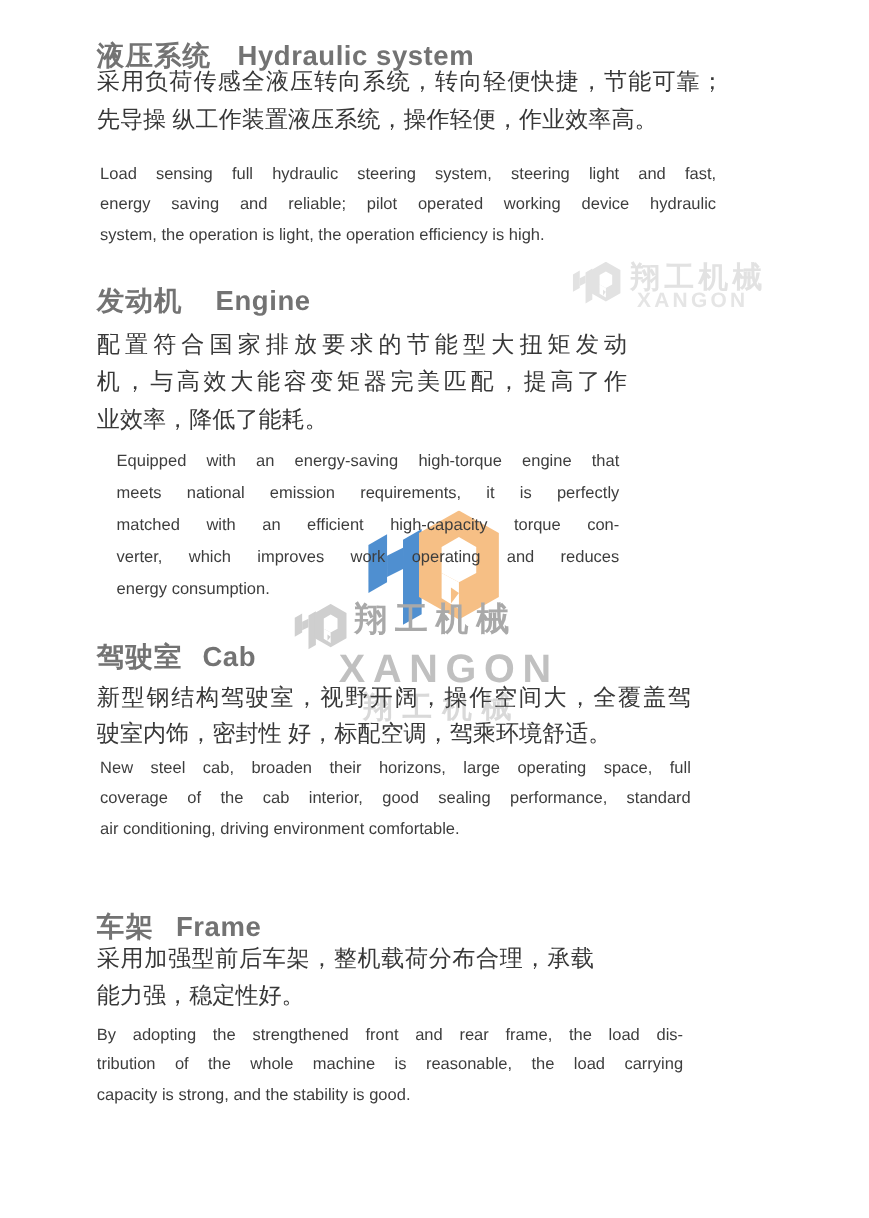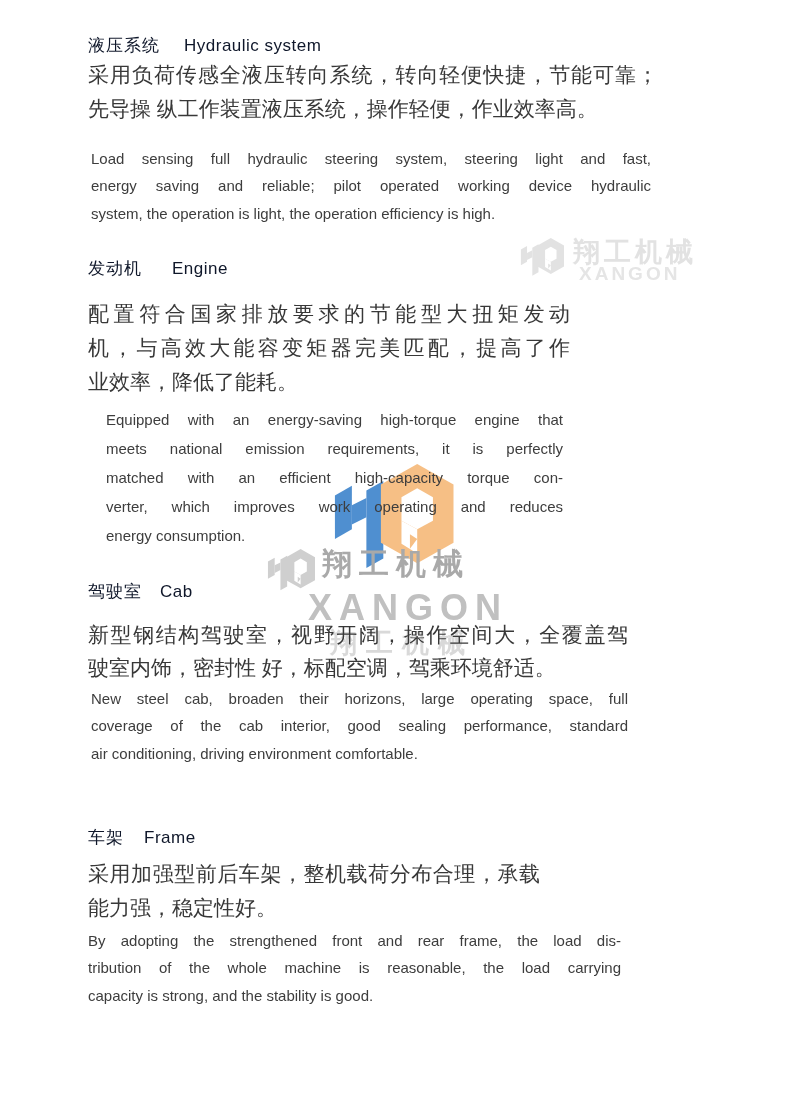--- a/index.html
+++ b/index.html
@@ -20,21 +20,21 @@
   #wm-center-text{left:266px;top:549px;}
   #wm-center-text .wm-row1{display:flex;align-items:flex-start;}
   #wm-center-text .wm-cn1{font-size:30px;font-weight:bold;color:#a9a9a9;letter-spacing:7px;margin-left:6px;white-space:nowrap;line-height:1.0;}
   #wm-center-text .wm-en{font-size:36px;font-weight:bold;color:#c0c0c0;letter-spacing:7px;margin:-10px 0 0 42px;white-space:nowrap;}
   #wm-center-text .wm-cn2{font-size:27px;font-weight:bold;color:#d9d9d9;letter-spacing:9px;margin:-4px 0 0 64px;white-space:nowrap;}
 
   svg.logo{display:block;}
 
   
   .heading,.cn-para,.en-para{position:absolute;z-index:1;}
-  .heading{font-weight:normal;color:#0f172a;font-size:17px;white-space:nowrap;letter-spacing:1px;}
+  .heading{font-weight:bold;color:#737373;font-size:25px;white-space:nowrap;letter-spacing:1px;}
   .heading .en{letter-spacing:0.5px;}
   #s1-heading .en{margin-left:24px;}
   #s2-heading .en{margin-left:30px;}
   #s3-heading .en{margin-left:18px;}
   #s4-heading .en{margin-left:20px;}
 
   .cn-para{color:#383838;font-size:21px;}
   .en-para{color:#3d3d3d;font-size:15px;}
   .cn-para .line,.en-para .line{text-align:justify;text-align-last:justify;}
   .cn-para .line:last-child,.en-para .line:last-child{text-align-last:left;}
@@ -45,21 +45,21 @@
 
   #s2-heading{left:88px;top:257px;}
   #s2-cn{left:88px;top:297px;width:482px;line-height:34px;}
   #s2-en{left:106px;top:405px;width:457px;line-height:29px;}
 
   #s3-heading{left:88px;top:580px;}
   #s3-cn{left:88px;top:584px;width:540px;line-height:33px;margin-top:34px;}
   #s3-en{left:91px;top:685px;width:537px;line-height:27.4px;}
 
   #s4-heading{left:88px;top:826px;}
-  #s4-cn{left:88px;top:857px;width:452px;line-height:34px;}
+  #s4-cn{left:88px;top:857px;width:452px;line-height:34px;font-family:Liberation Mono, monospace;}
   #s4-en{left:88px;top:927px;width:533px;line-height:27.4px;}
 
   
   .lg-l{fill:var(--l,#cccccc);}
   .lg-r{fill:var(--r,#cccccc);}
   .lg-cut{fill:#ffffff;}
 </style>
 </head>
 <body>
 

